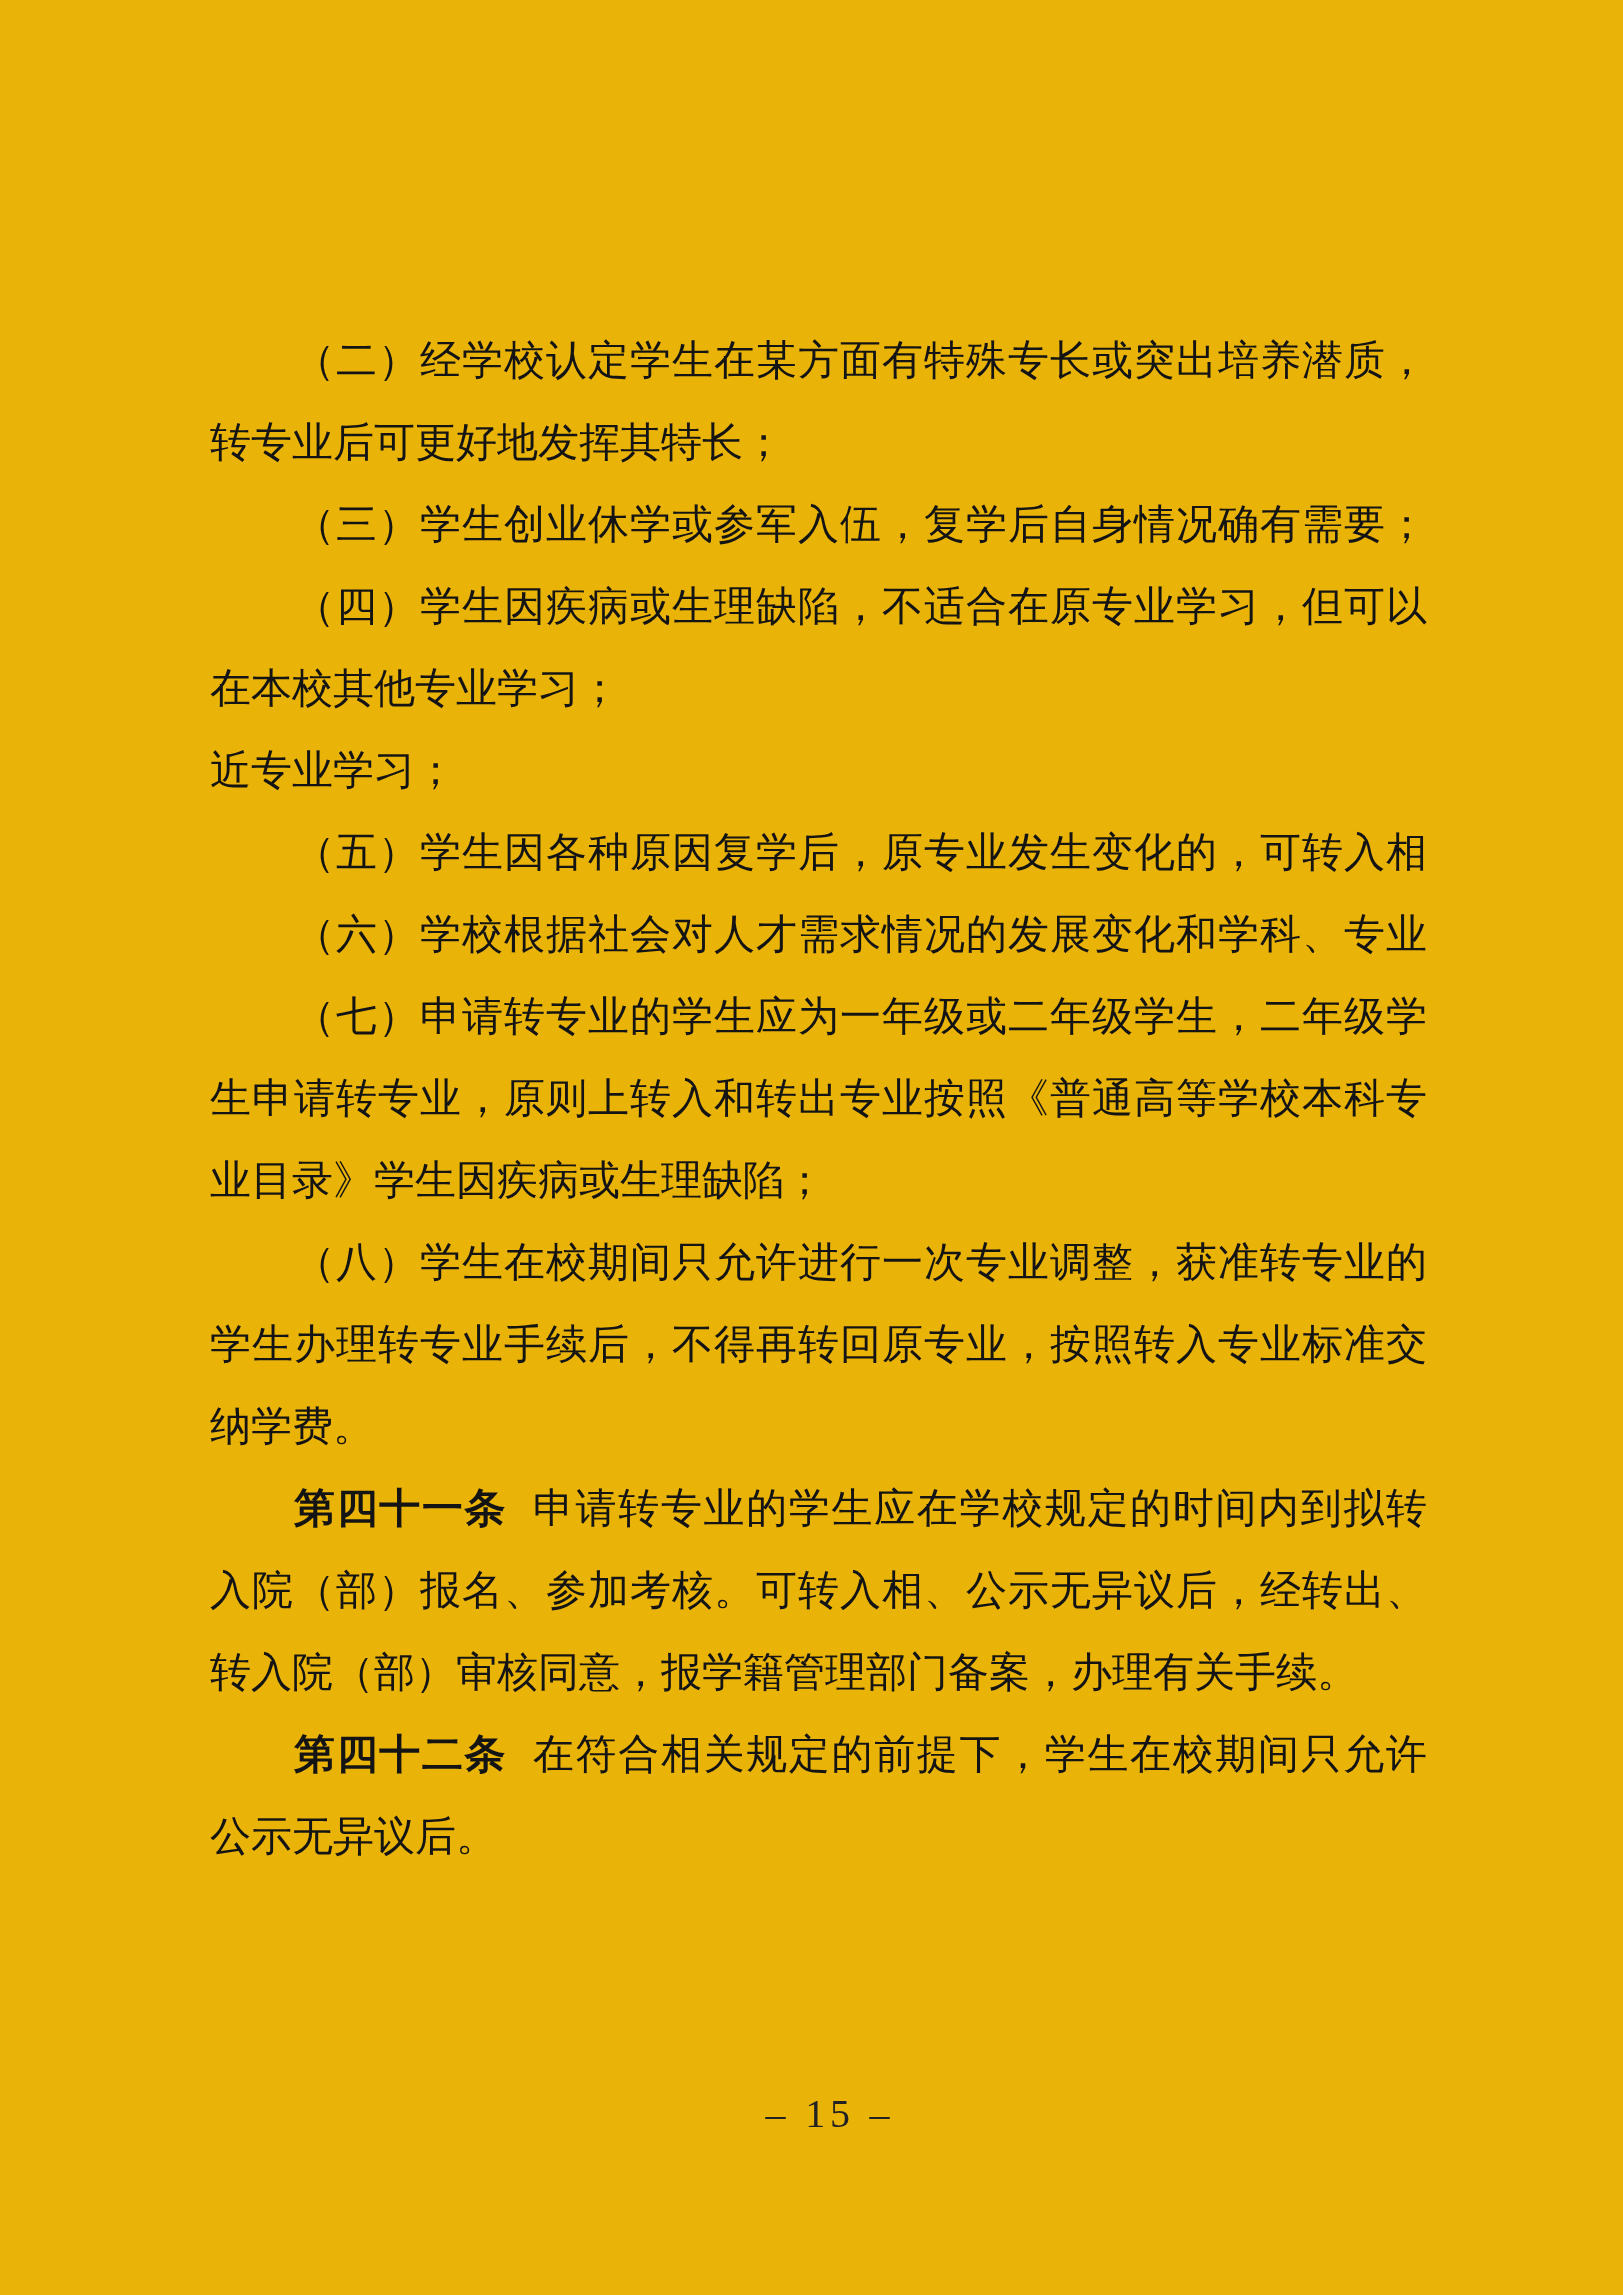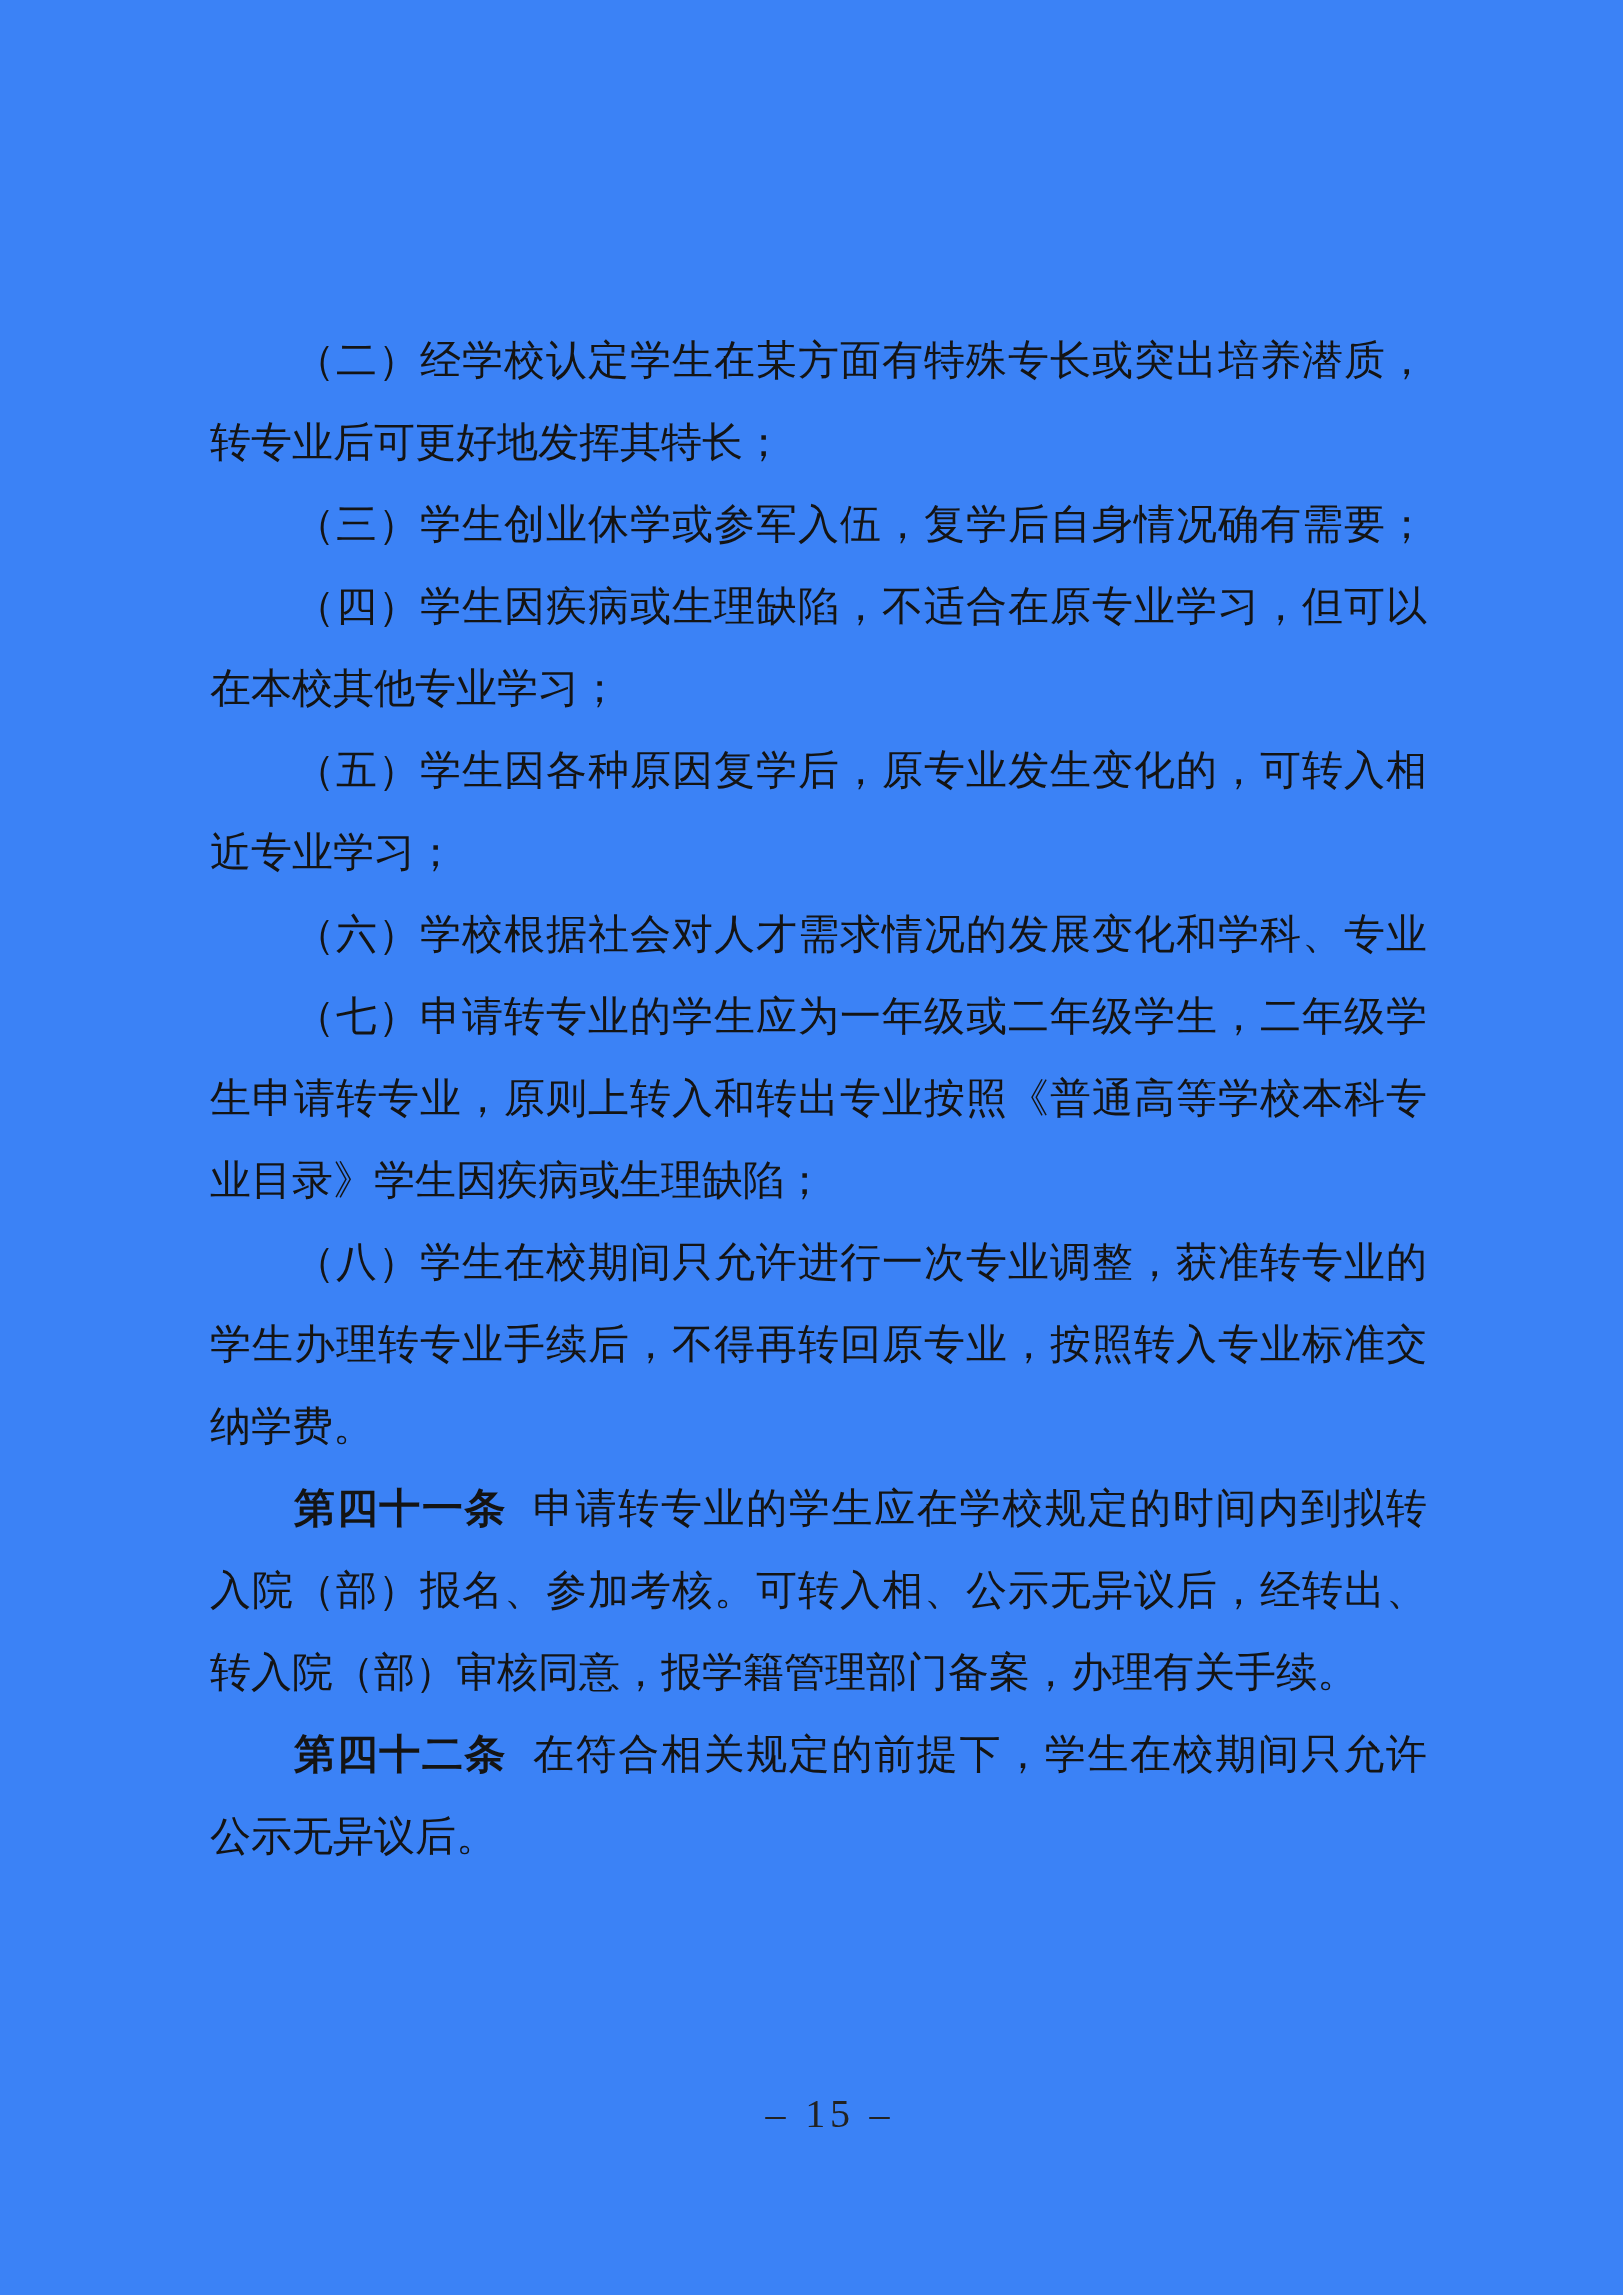--- a/index.html
+++ b/index.html
@@ -4,21 +4,21 @@
 <style>
   html, body {
     margin: 0;
     padding: 0;
     background: #e8e8e8;
   }
   .page {
     position: relative;
     width: 1624px;
     height: 2295px;
-    background: #3b82f6;
+    background: #eab308;
     font-family: "Liberation Serif", serif;
     color: #141414;
     overflow: hidden;
   }
   .content {
     position: absolute;
     left: 210px;
     top: 319px;
     width: 1217px;
   }
@@ -60,22 +60,22 @@
 <body>
 
 <div class="page">
   <div class="content">
 
     <div class="ln ind fill"><span>（二）经学校认定学生在某方面有特殊专长或突出培养潜质，</span></div>
     <div class="ln end"><span>转专业后可更好地发挥其特长；</span></div>
     <div class="ln ind fill"><span>（三）学生创业休学或参军入伍，复学后自身情况确有需要；</span></div>
     <div class="ln ind fill"><span>（四）学生因疾病或生理缺陷，不适合在原专业学习，但可以</span></div>
     <div class="ln end"><span>在本校其他专业学习；</span></div>
+    <div class="ln end"><span>近专业学习；</span></div>
     <div class="ln ind fill"><span>（五）学生因各种原因复学后，原专业发生变化的，可转入相</span></div>
-    <div class="ln end"><span>近专业学习；</span></div>
     <div class="ln ind fill"><span>（六）学校根据社会对人才需求情况的发展变化和学科、专业</span></div>
     <div class="ln ind fill"><span>（七）申请转专业的学生应为一年级或二年级学生，二年级学</span></div>
     <div class="ln fill"><span>生申请转专业，原则上转入和转出专业按照《普通高等学校本科专</span></div>
     <div class="ln end"><span>业目录》学生因疾病或生理缺陷；</span></div>
     <div class="ln ind fill"><span>（八）学生在校期间只允许进行一次专业调整，获准转专业的</span></div>
     <div class="ln fill"><span>学生办理转专业手续后，不得再转回原专业，按照转入专业标准交</span></div>
     <div class="ln end"><span>纳学费。</span></div>
 
     <div class="ln ind fill"><span class="b">第四十一条</span><span class="gap"></span><span>申请转专业的学生应在学校规定的时间内到拟转</span></div>
     <div class="ln fill"><span>入院（部）报名、参加考核。可转入相、公示无异议后，经转出、</span></div>

